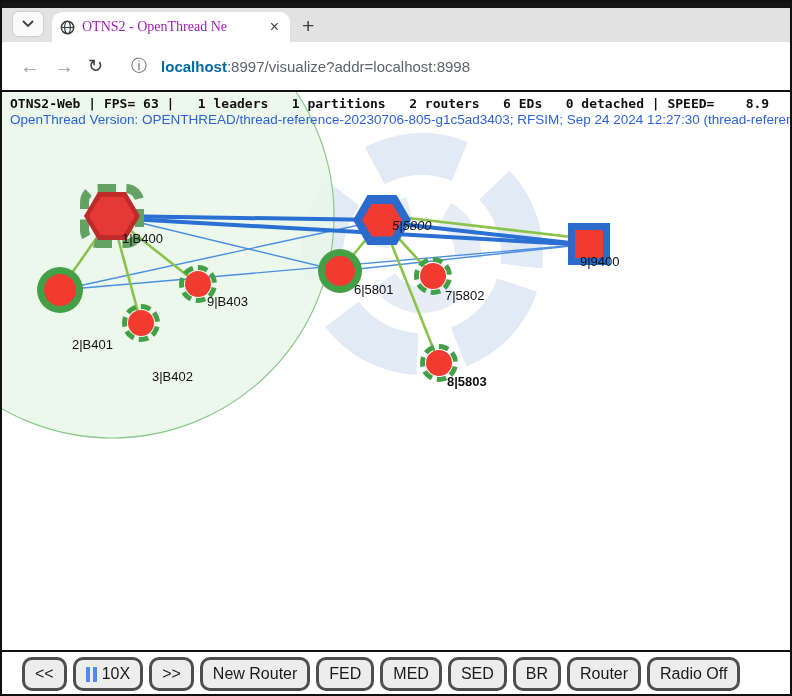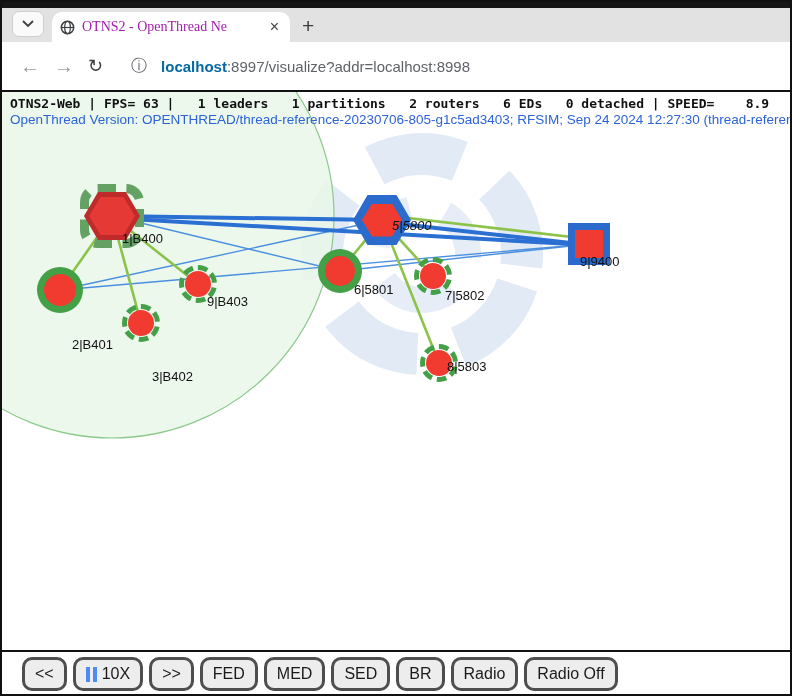--- a/index.html
+++ b/index.html
@@ -144,53 +144,56 @@
         <div class="node-label" style="left: 352px; top: 190px;">6|5801</div>
         <div class="node" style="left: 412px; top: 165px; width: 38px; height: 38px; position: absolute;">
           <div class="ring-dashed" style="left: 0px; top: 0px; width: 38px; height: 38px; position: absolute;"></div>
           <div class="red-core" style="left: 6px; top: 6px; width: 26px; height: 26px; position: absolute;"></div>
         </div>
         <div class="node-label" style="left: 443px; top: 196px;">7|5802</div>
         <div class="node" style="left: 418px; top: 252px; width: 38px; height: 38px; position: absolute;">
           <div class="ring-dashed" style="left: 0px; top: 0px; width: 38px; height: 38px; position: absolute;"></div>
           <div class="red-core" style="left: 6px; top: 6px; width: 26px; height: 26px; position: absolute;"></div>
         </div>
-        <div class="node-label" style="left: 445px; top: 267px;">8|5803</div>
+        <div class="node-label" style="left: 445px; top: 282px; font-weight: bold;">8|5803</div>
       </div>
   </div>
 
   <div class="black-sep"></div>
 
   <div class="toolbar" id="toolbar">
       <button class="tb-btn">
         <span>&lt;&lt;</span>
       </button>
       <button class="tb-btn">
         <span class="pause-ico">
           <i></i>
           <i></i>
         </span>
         <span>10X</span>
       </button>
       <button class="tb-btn">
         <span>&gt;&gt;</span>
       </button>
       <button class="tb-btn">
+        <span>New Router</span>
+      </button>
+      <button class="tb-btn">
         <span>FED</span>
       </button>
       <button class="tb-btn">
         <span>MED</span>
       </button>
       <button class="tb-btn">
         <span>SED</span>
       </button>
       <button class="tb-btn">
         <span>BR</span>
       </button>
       <button class="tb-btn">
-        <span>Radio</span>
+        <span>Router</span>
       </button>
       <button class="tb-btn">
         <span>Radio Off</span>
       </button>
     </div>
 
 </div>
 
 </body></html>

